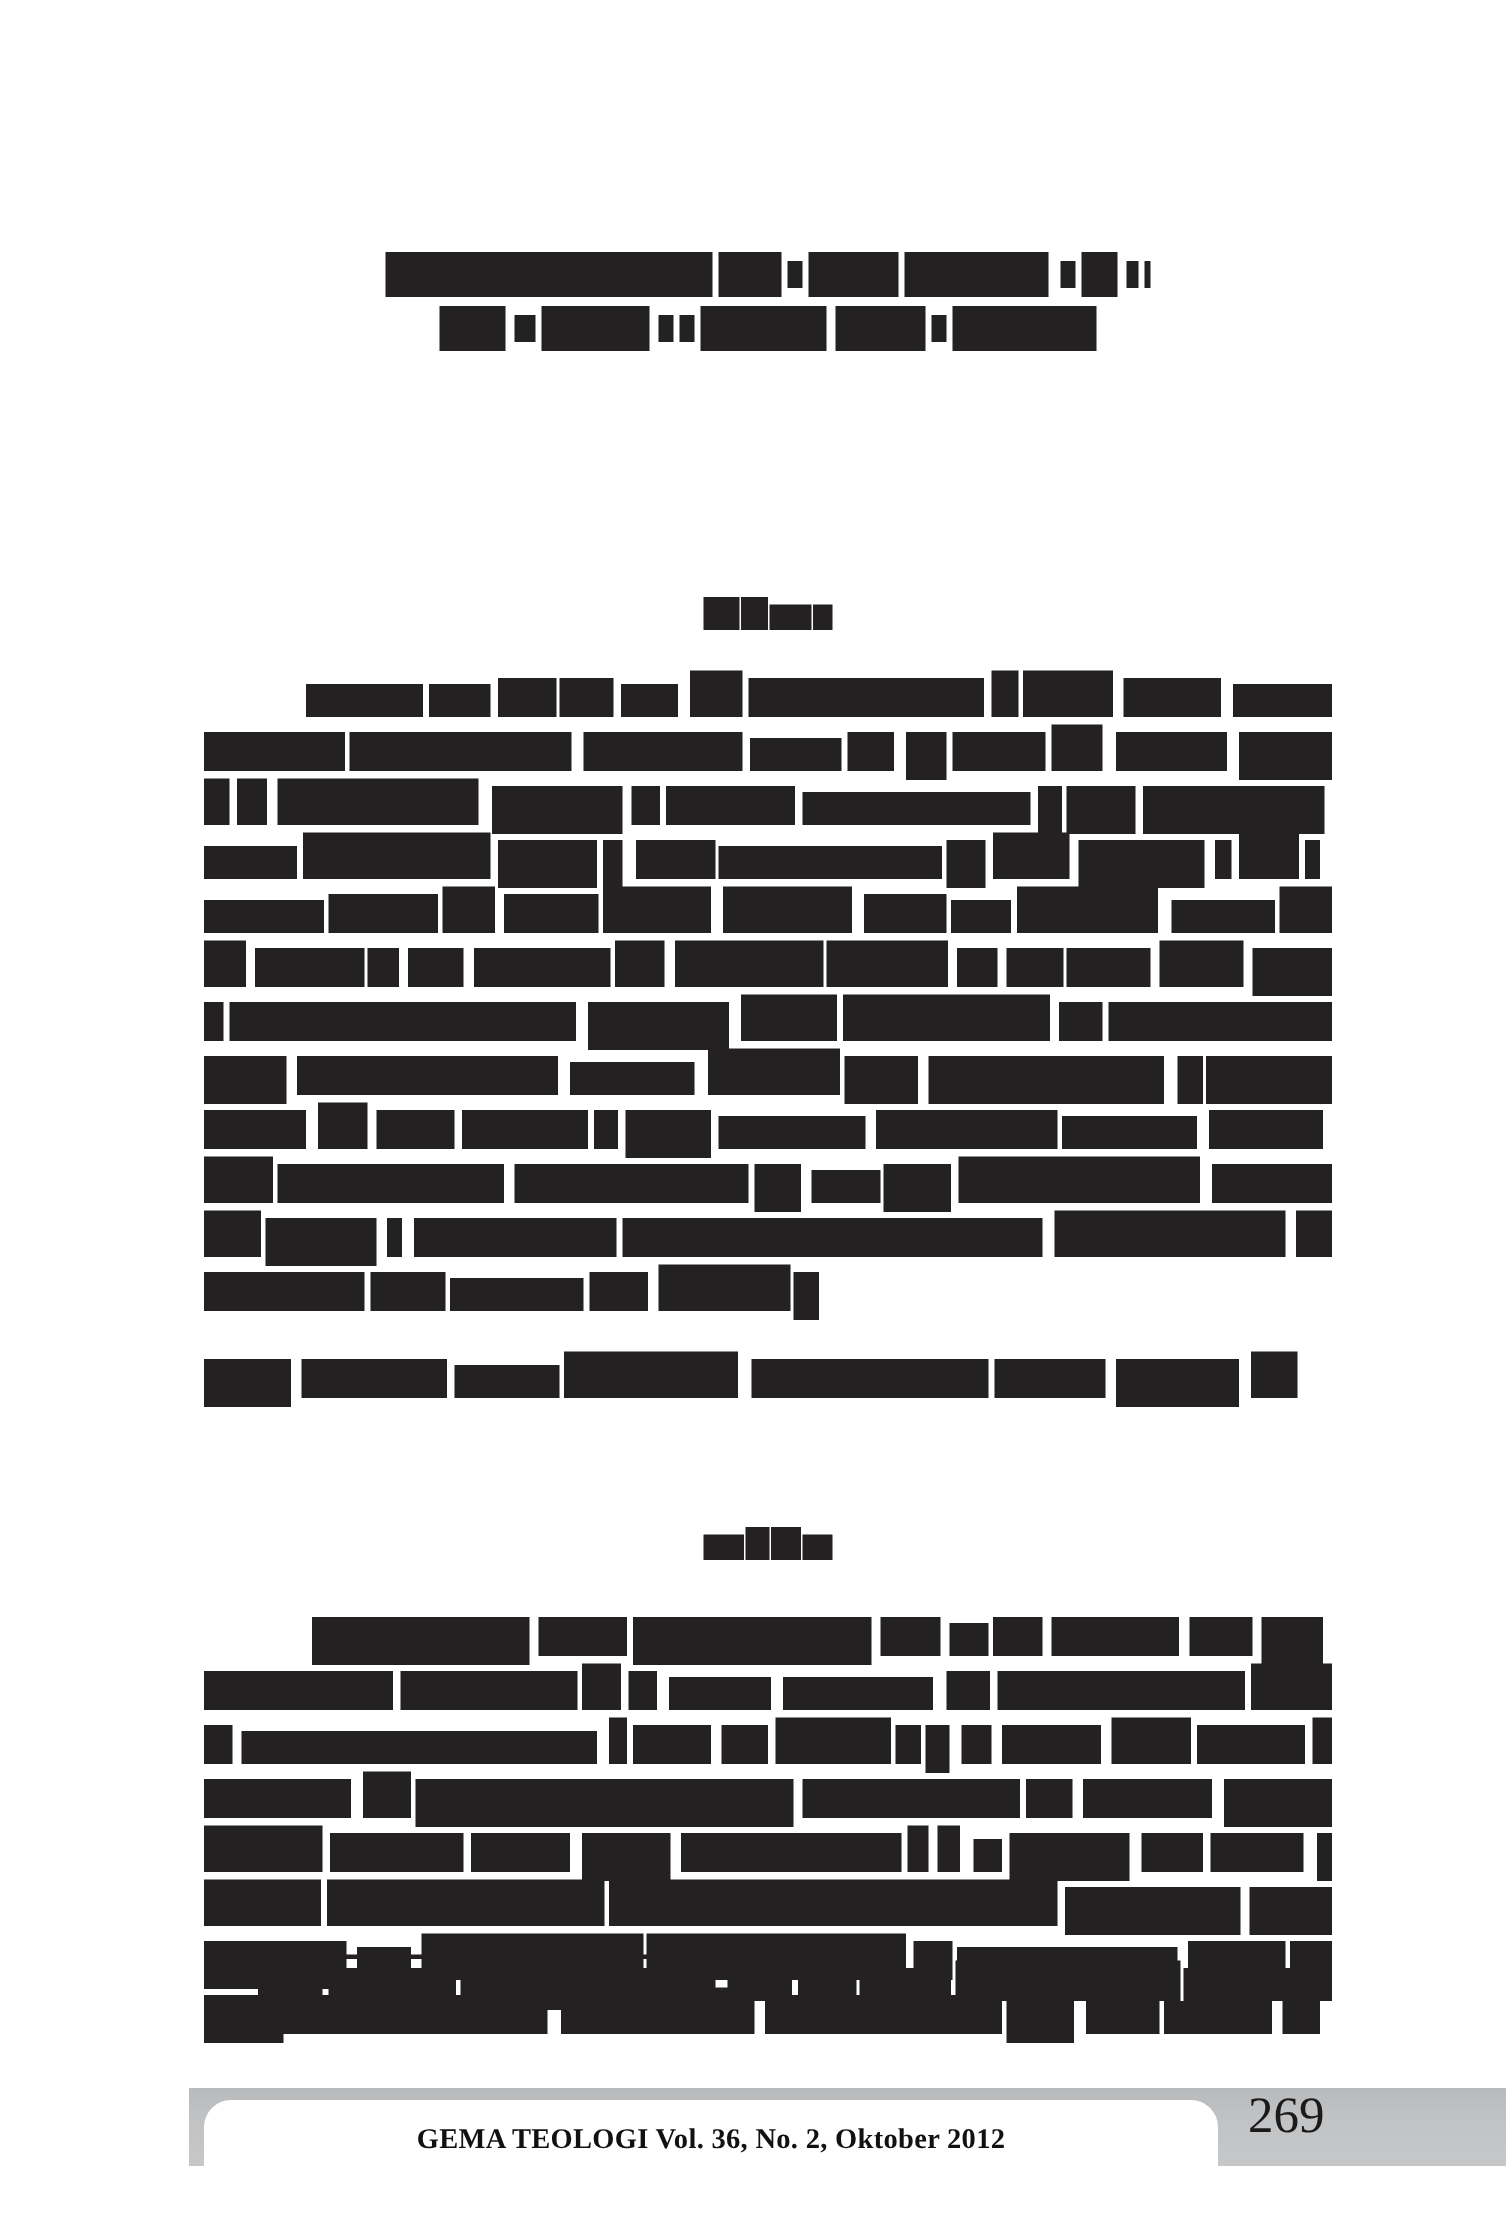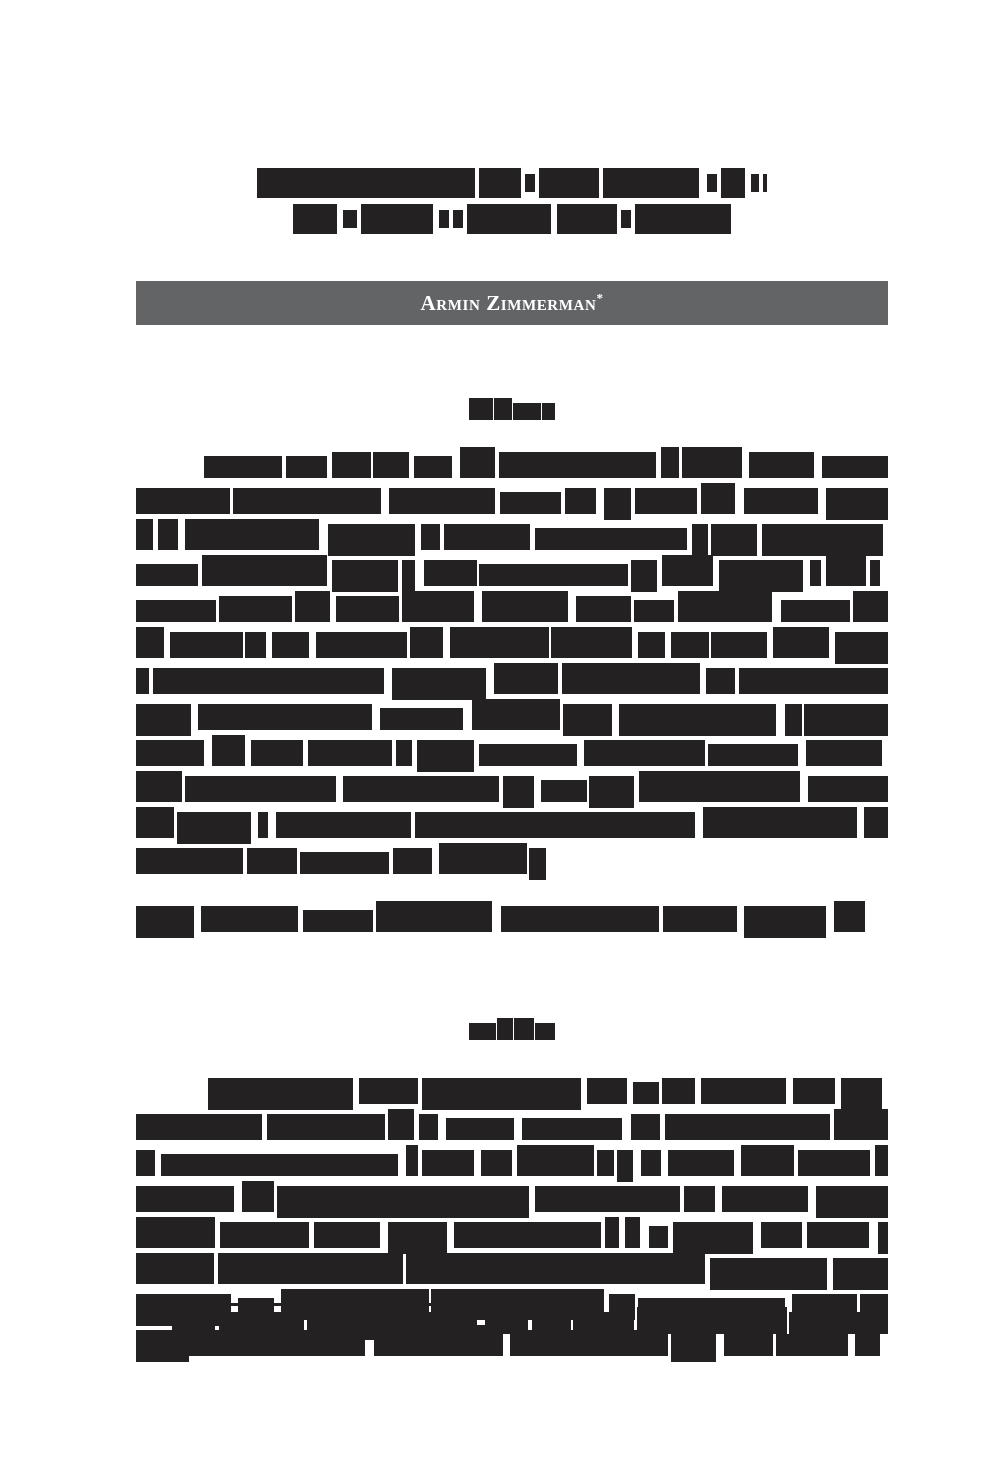--- a/index.html
+++ b/index.html
@@ -185,23 +185,20 @@
         <i style="left: 68px; width: 72px; background: rgb(35, 33, 34); top: 0px; height: 30px;"></i>
         <i style="left: 146px; width: 10px; background: rgb(35, 33, 34); top: 6px; height: 18px;"></i>
         <i style="left: 160px; width: 10px; background: rgb(35, 33, 34); top: 6px; height: 18px;"></i>
         <i style="left: 174px; width: 84px; background: rgb(35, 33, 34); top: 0px; height: 30px;"></i>
         <i style="left: 264px; width: 60px; background: rgb(35, 33, 34); top: 0px; height: 30px;"></i>
         <i style="left: 328px; width: 10px; background: rgb(35, 33, 34); top: 6px; height: 18px;"></i>
         <i style="left: 342px; width: 96px; background: rgb(35, 33, 34); top: 0px; height: 30px;"></i>
       </div>
   </div>
 
-  <div class="author-band">
-    <span class="author-name"><span>Armin Zimmerman</span><sup>*</sup></span>
-  </div>
 
   <div class="section-heading" style="top:398px;">
     <span class="hl" id="heading-en"><i style="left: 0px; width: 23.6429px; background: rgb(35, 33, 34); top: 0px; height: 22px;"></i><i style="left: 24.6429px; width: 18.0395px; background: rgb(35, 33, 34); top: 0px; height: 22px;"></i><i style="left: 43.6824px; width: 28.7471px; background: rgb(35, 33, 34); top: 5px; height: 17px;"></i><i style="left: 73.4295px; width: 12.5705px; background: rgb(35, 33, 34); top: 5px; height: 17px;"></i></span>
   </div>
 
   <div class="abstract-block" style="top:452px;" id="abstract-en">
       <div class="redact-row" style="height: 26px; margin-bottom: 10px;">
         <i style="left: 68px; width: 77.7503px; background: rgb(35, 33, 34); top: 4px; height: 22px;"></i>
         <i style="left: 150.212px; width: 40.8708px; background: rgb(35, 33, 34); top: 4px; height: 22px;"></i>
         <i style="left: 195.637px; width: 39.0507px; background: rgb(35, 33, 34); top: 0px; height: 26px;"></i>
@@ -454,14 +451,21 @@
         <i style="left: 396.424px; width: 38.4318px; background: rgb(35, 33, 34); top: 4px; height: 18px;"></i>
         <i style="left: 437.449px; width: 60.1792px; background: rgb(35, 33, 34); top: 0px; height: 28px;"></i>
         <i style="left: 500.647px; width: 150.04px; background: rgb(35, 33, 34); top: -5px; height: 27px;"></i>
         <i style="left: 652.998px; width: 99.002px; background: rgb(35, 33, 34); top: 0px; height: 22px;"></i>
       </div>
       <div class="redact-row" style="height: 22px; margin-bottom: 0px;">
         <i style="left: 0px; width: 52.64px; background: rgb(35, 33, 34); top: 0px; height: 22px;"></i>
       </div>
     </div>
 
+  <div class="footer">
+    <div class="footer-band"></div>
+    <div class="footer-inset">
+      <span class="footer-text">GEMA TEOLOGI Vol. 36, No. 2, Oktober 2012</span>
+    </div>
+    <span class="page-number">269</span>
+  </div>
 
 </div>
 
 </body></html>

